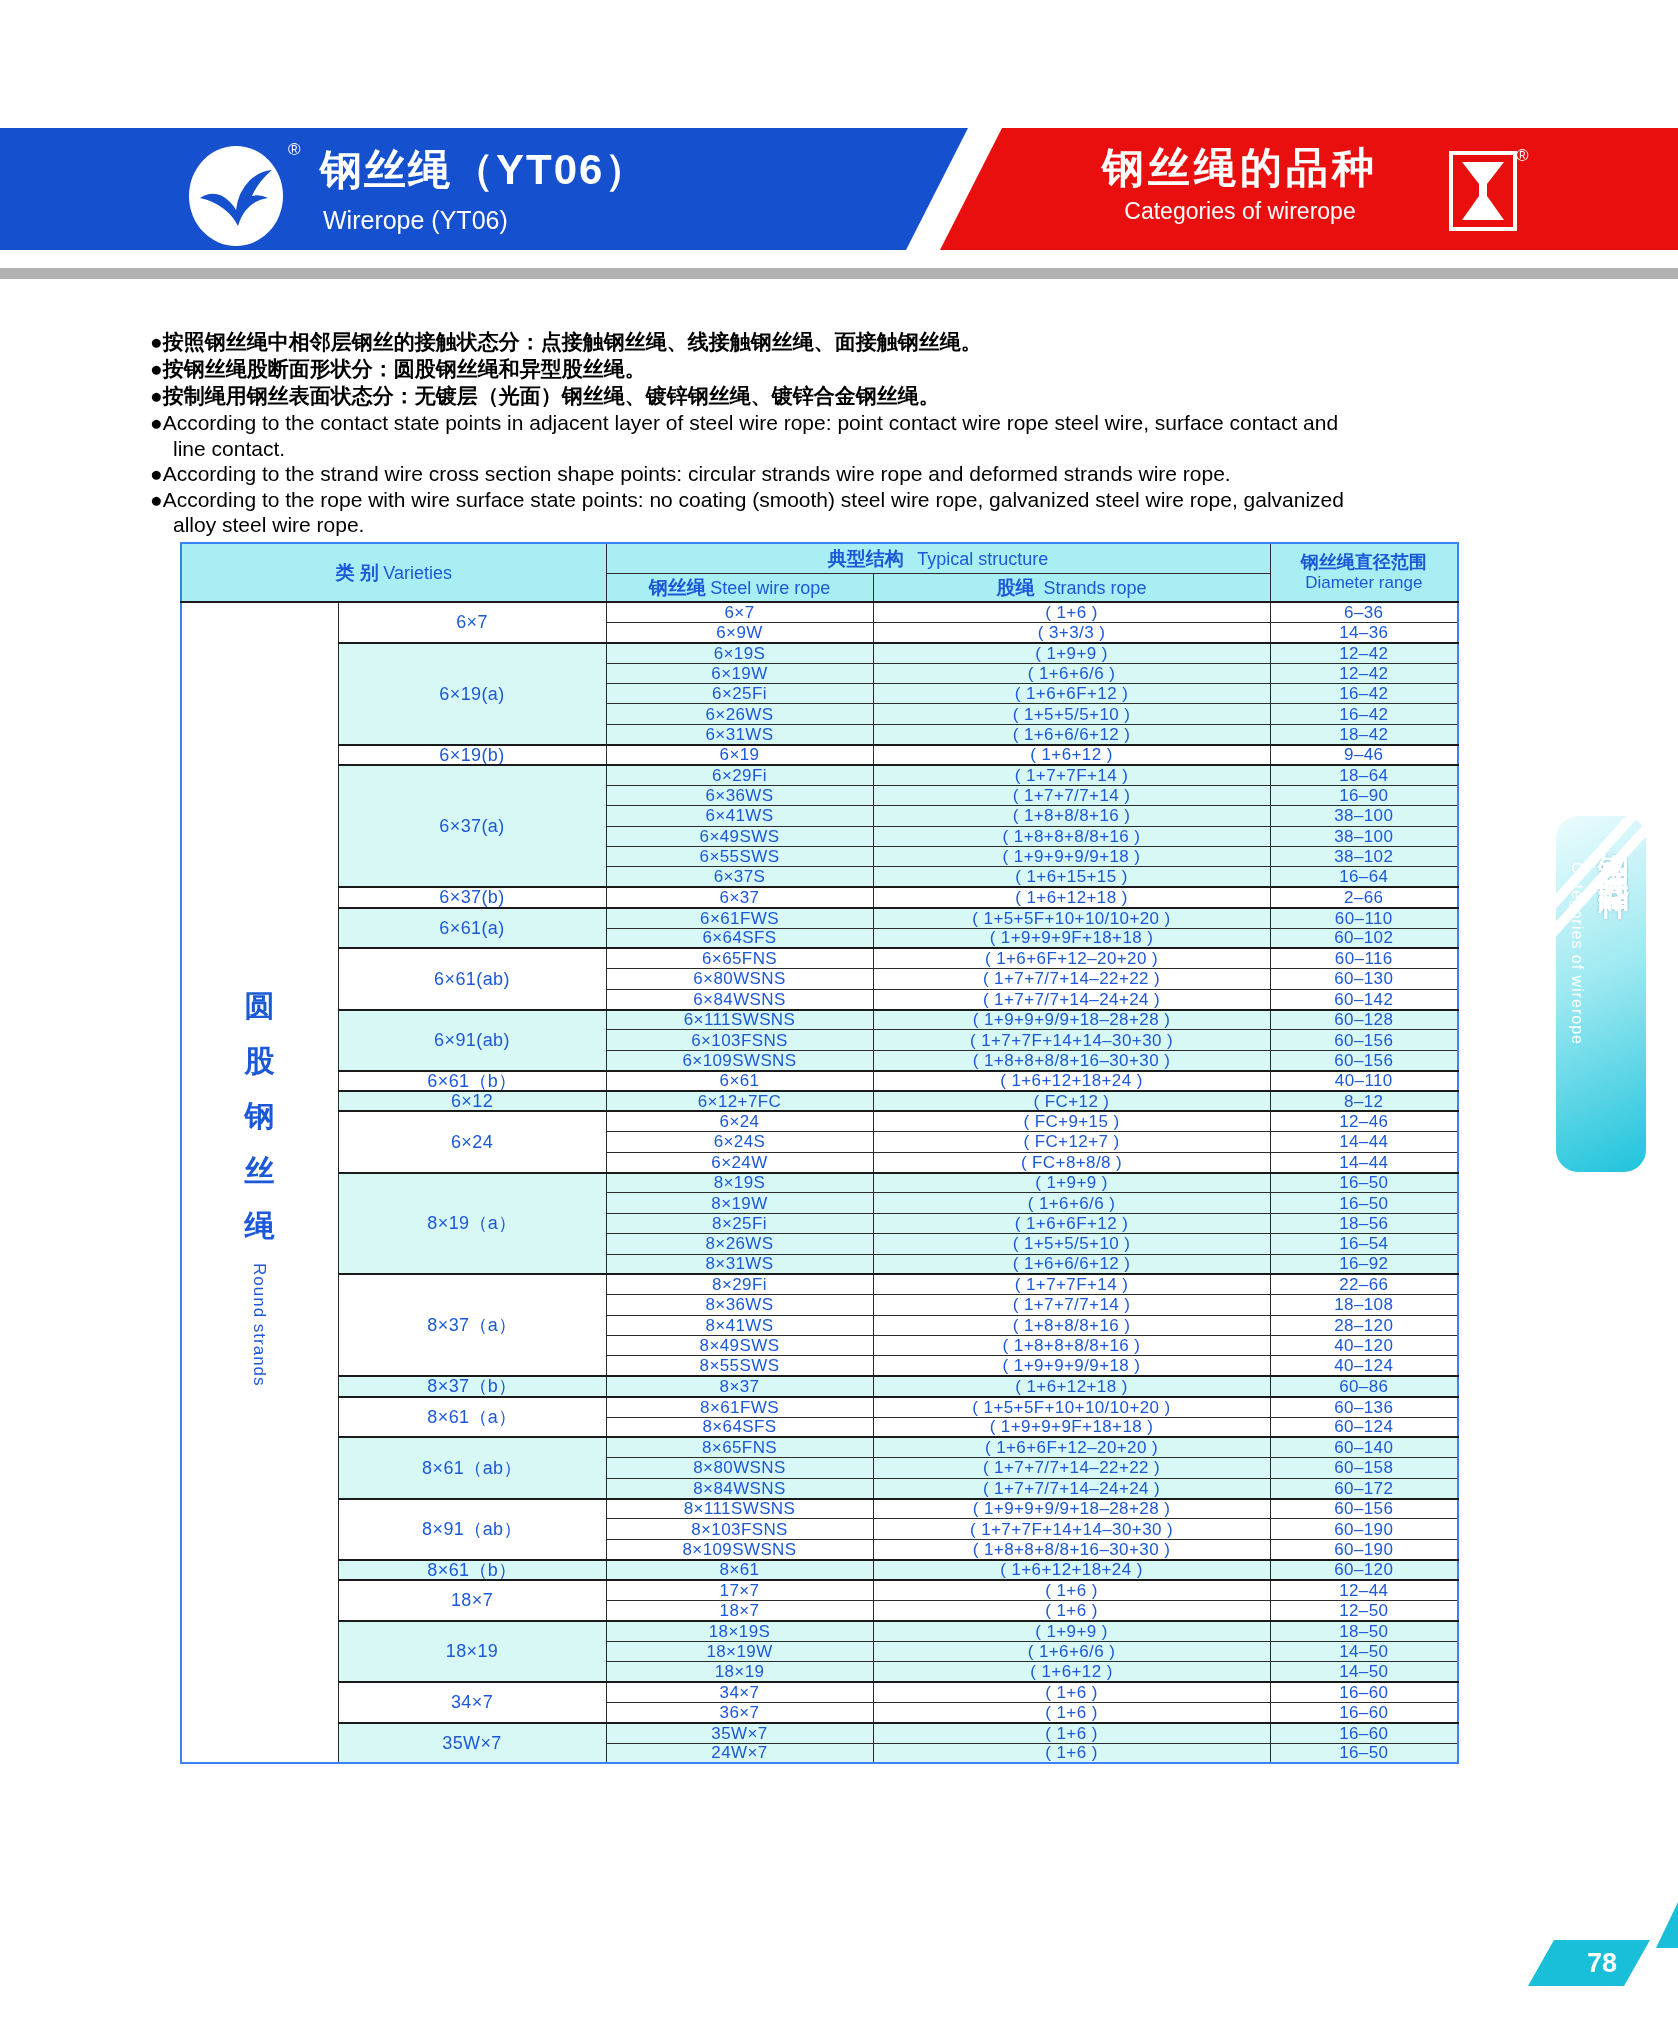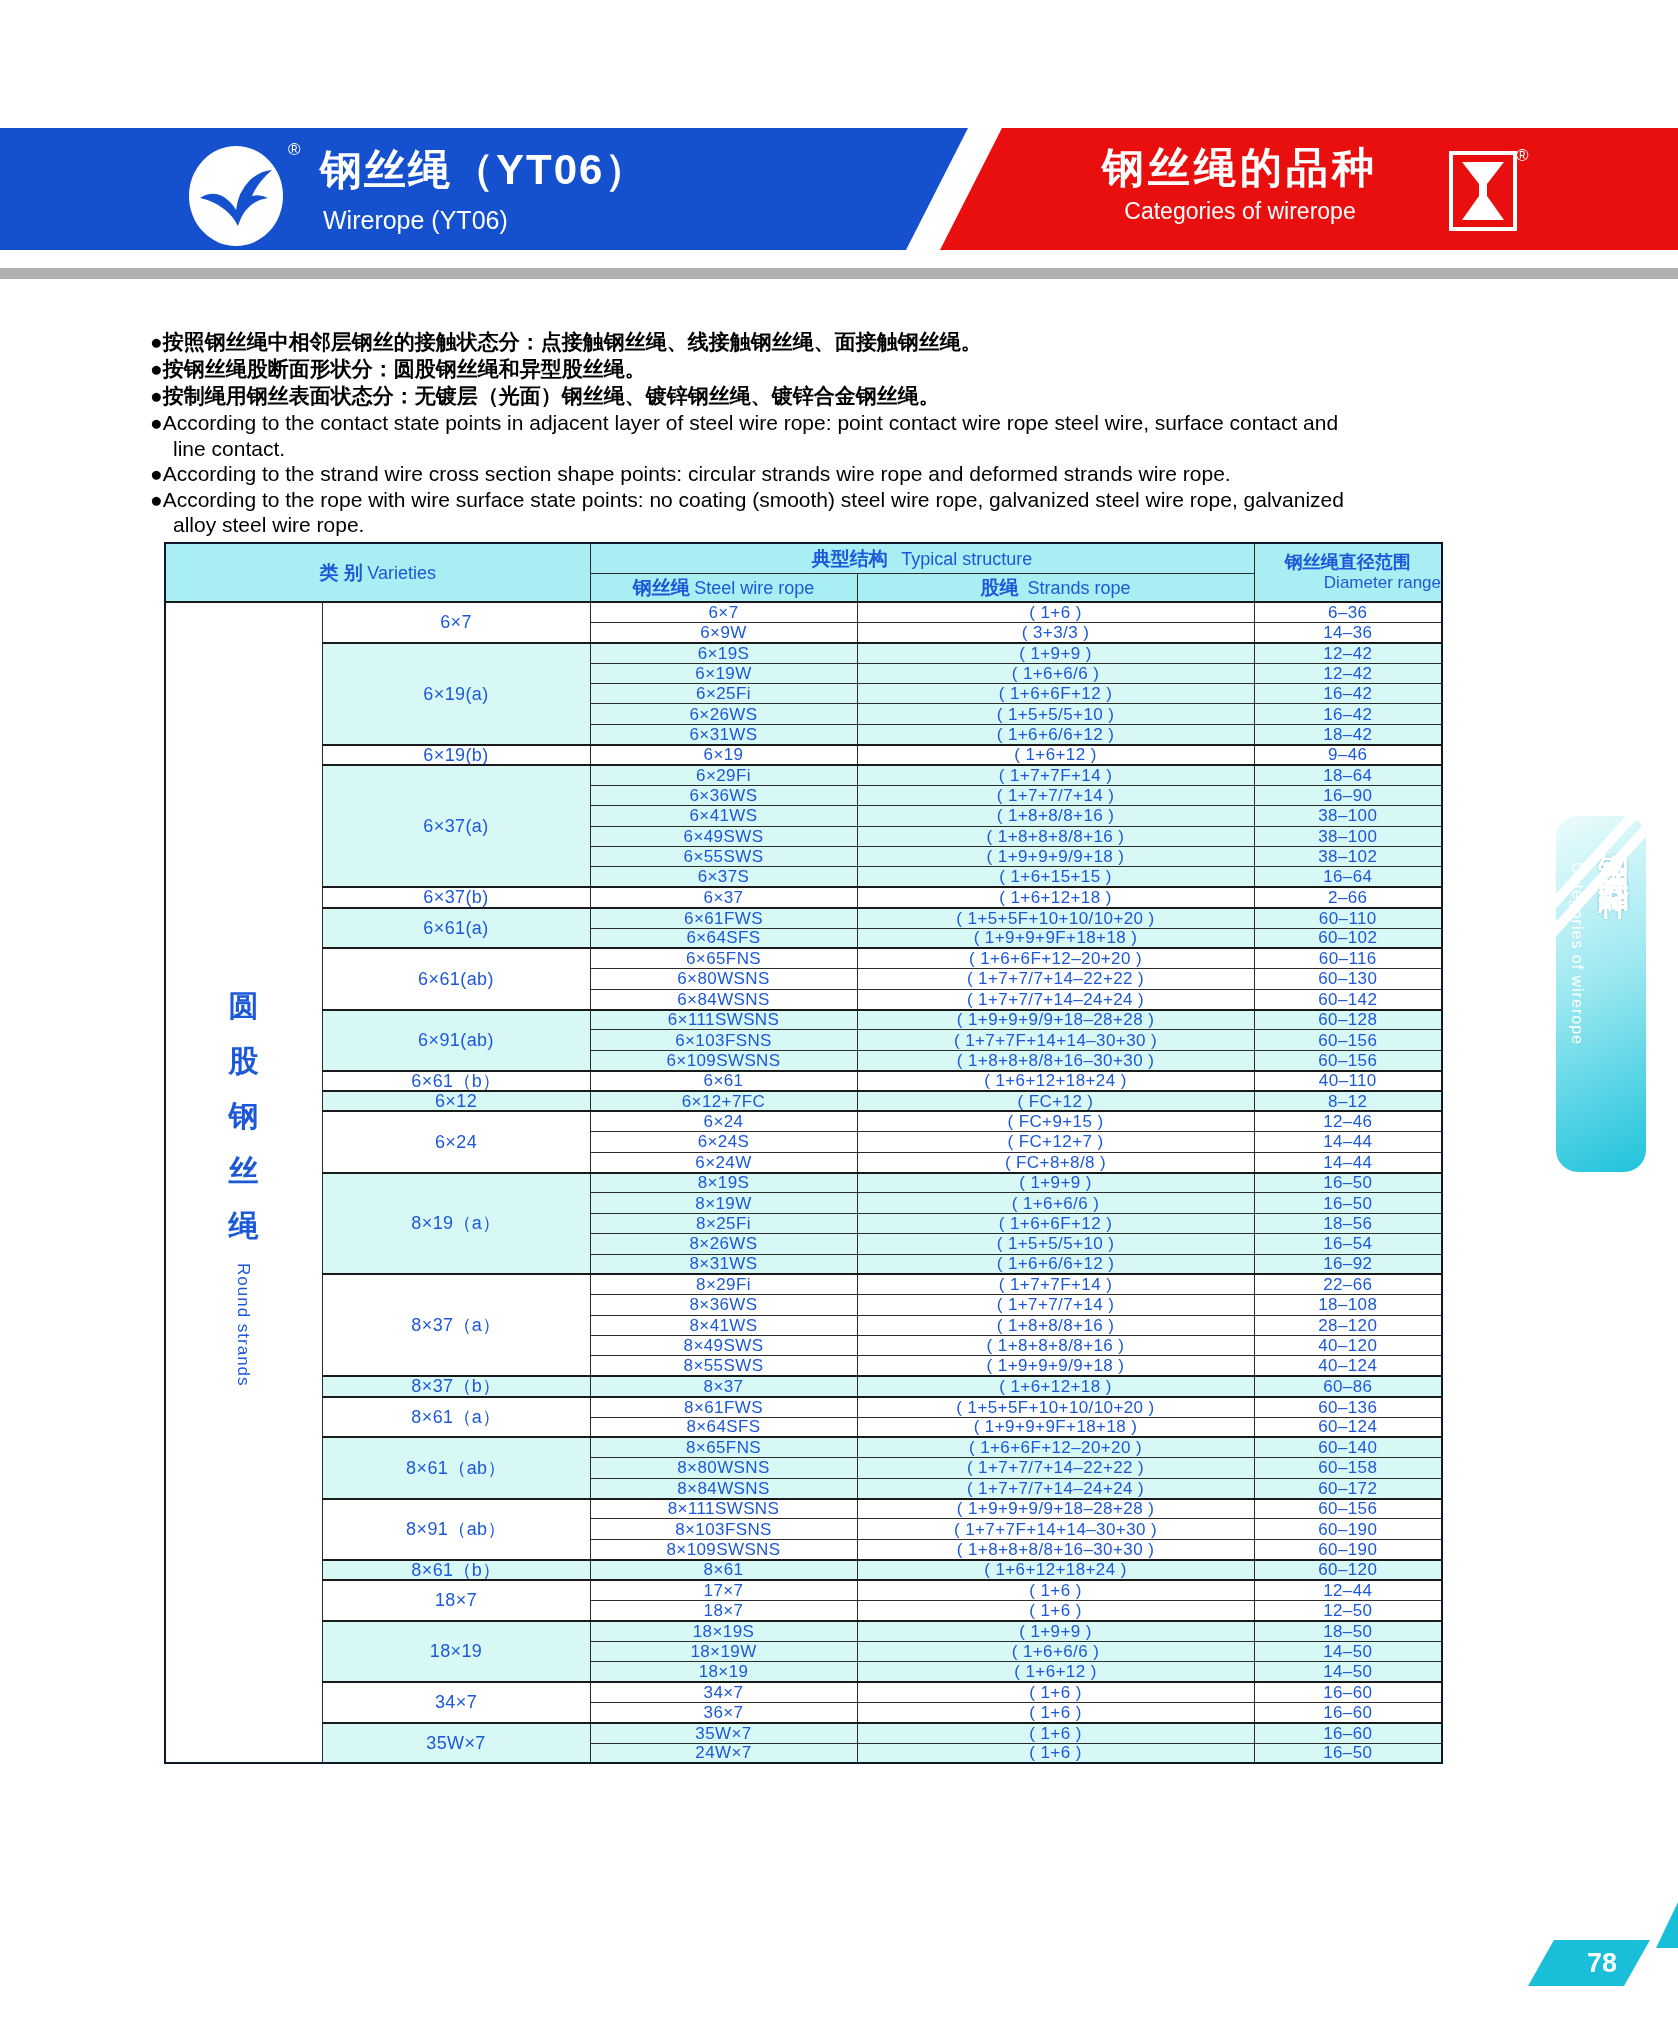--- a/index.html
+++ b/index.html
@@ -31,35 +31,35 @@
   .gray-bar { position:absolute; left:0; top:268px; width:1678px; height:11px; background:var(--divider-gray); }
 
   
   .bullets { position:absolute; list-style:none; color:#000; }
   .bullets li { padding-left:23px; text-indent:-23px; }
   .bullets-cn { left:150px; top:328px; width:1330px; font-size:21px; font-weight:600; line-height:27px; }
   .bullets-en { left:150px; top:410px; width:1212px; font-size:21px; line-height:25.5px; }
 
   
   .wiretable {
-    position:absolute; left:164px; top:542px;
+    position:absolute; left:180px; top:542px;
     border-collapse:collapse; table-layout:fixed; width:1277px;
-    border:2px solid #0f172a;
+    border:2px solid #3b82f6;
   }
   .wiretable th, .wiretable td {
     border:1px solid #2b2b2b; text-align:center; vertical-align:middle;
     overflow:hidden; white-space:nowrap; line-height:1;
   }
   .wiretable thead th { background:var(--cyan-header); color:var(--table-blue); }
   .wiretable thead tr:first-child th { height:30px; }
   .wiretable thead tr:last-child  th { height:29px; }
   th .cn { font-weight:bold; font-size:19px; }
   th .en { font-weight:normal; font-size:18px; }
   .h-dia .cn { font-weight:bold; font-size:18px; line-height:1.15; }
-  .h-dia .en { font-weight:normal; font-size:17px; line-height:1.15;text-align:right; }
+  .h-dia .en { font-weight:normal; font-size:17px; line-height:1.15; }
 
   .wiretable tbody td { height:20.38px; font-size:17px; color:var(--table-blue); letter-spacing:0.4px; }
   .wiretable tbody tr.g-cyan  td { background:var(--cyan-row); }
   .wiretable tbody tr.g-white td { background:#fff; }
   .wiretable tbody tr.g-first td { border-top:2px solid #1a1a1a; }
   .wiretable td.rowlabel { background:#fff !important; vertical-align:middle; }
   .wiretable td.variety  { font-size:18px; }
 
   .vlabel-cn { color:var(--table-blue); font-size:30px; line-height:55px; font-weight:600; }
   .vlabel-en { color:var(--table-blue); font-size:17px; letter-spacing:1px; writing-mode:vertical-rl; margin:10px auto 0; line-height:1; }

